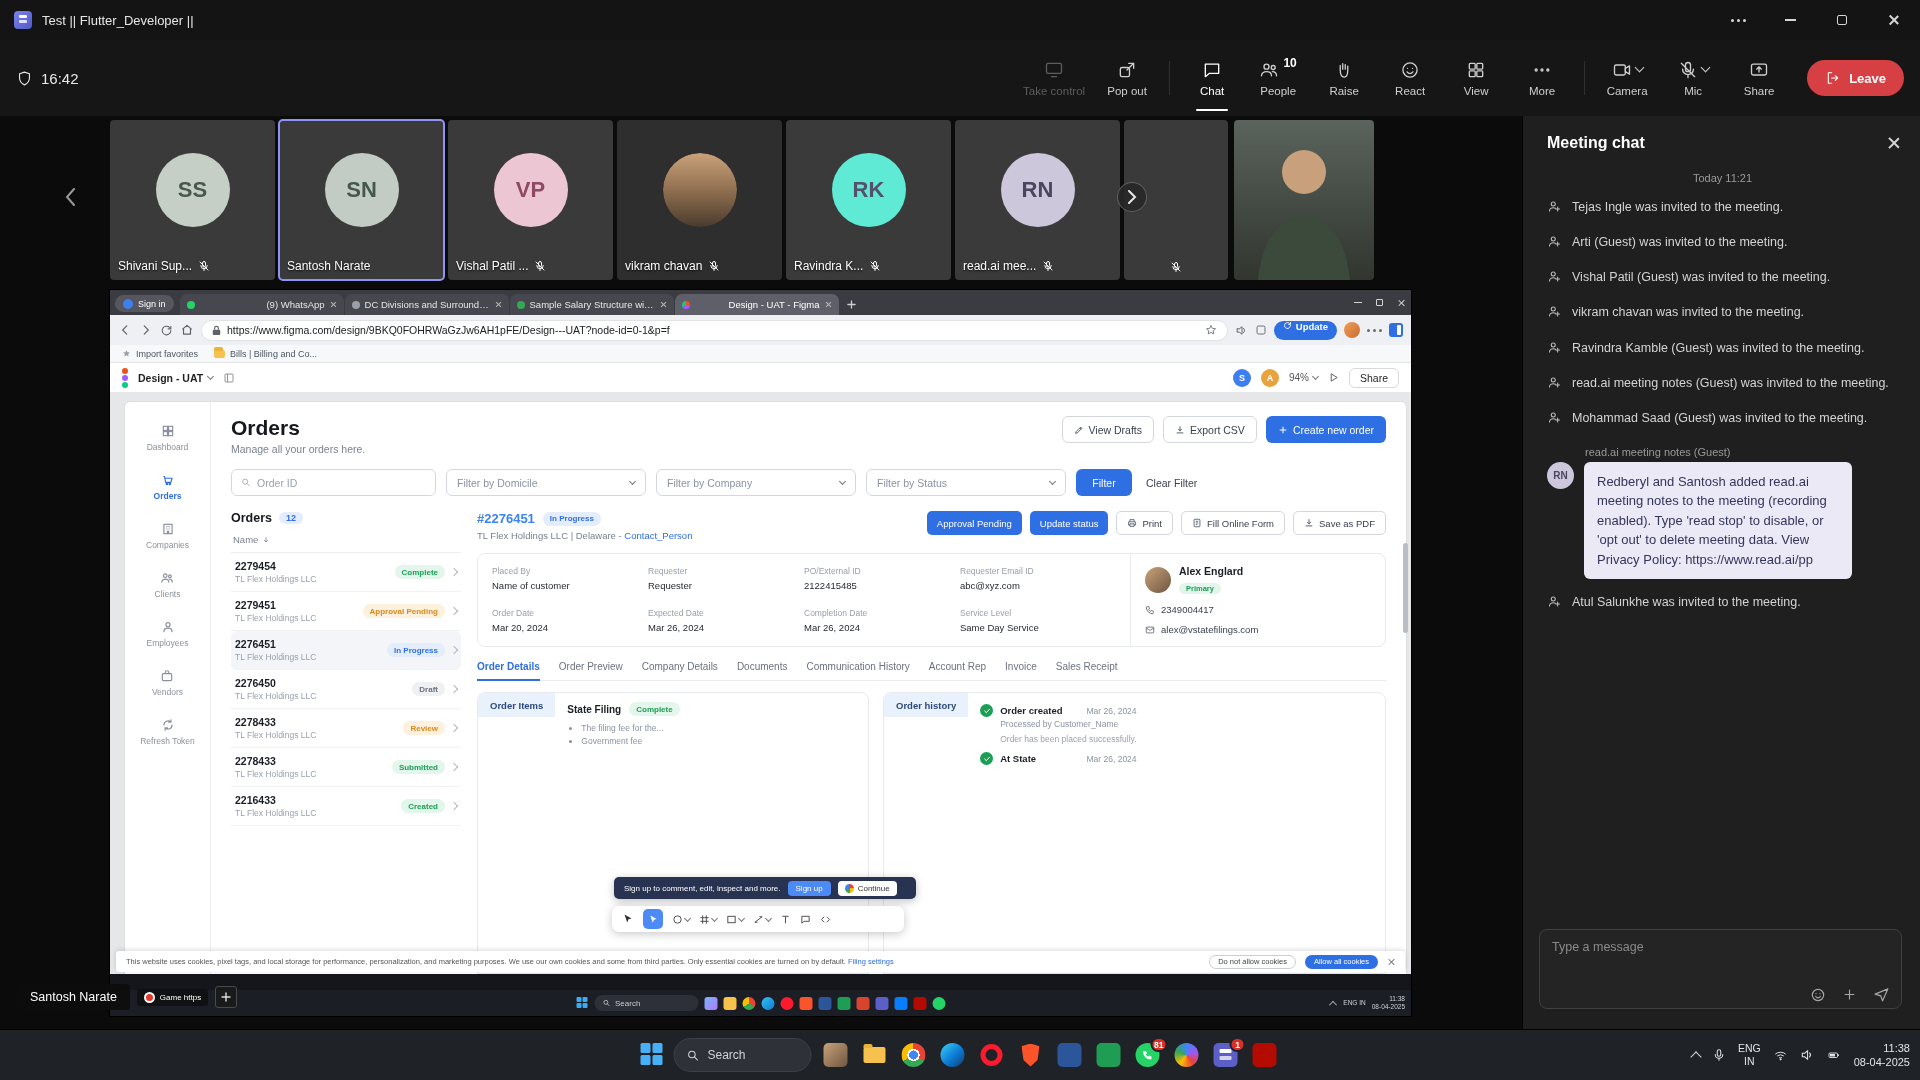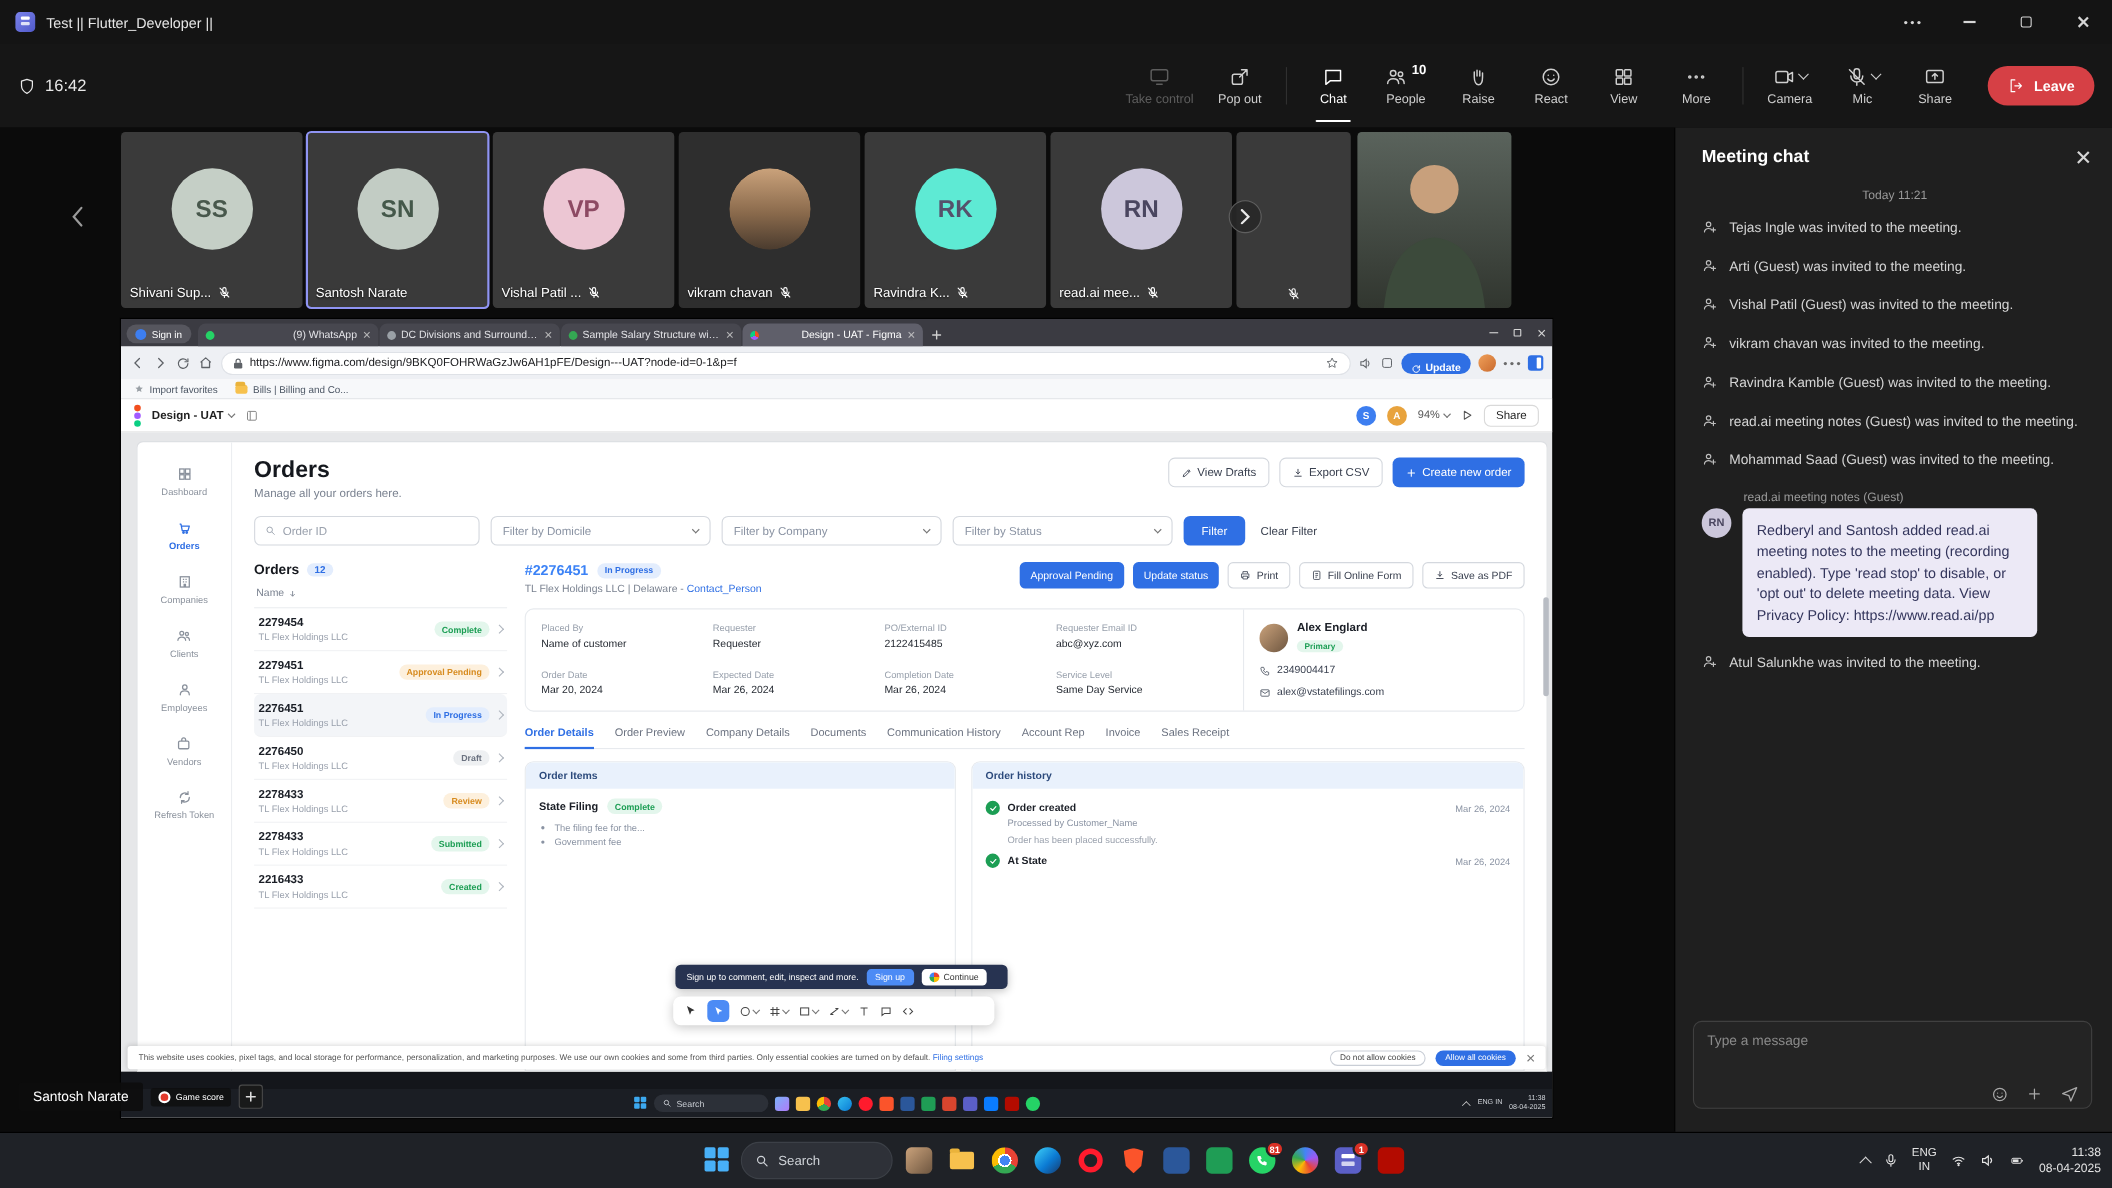--- a/index.html
+++ b/index.html
@@ -76,21 +76,21 @@
   .bwin-ctls { margin-left:auto; display:flex; align-items:center; height:100%; padding-right:6px; gap:14px; }
   .bwc { color:#d6d6d6; display:flex; align-items:center; justify-content:center; cursor:pointer; }
   .bwc .min-glyph { width:8px; height:1.2px; }
   .bwc .max-glyph { width:7px; height:7px; border-width:1.2px; border-radius:1px; }
   .bwc .x-glyph { width:8px; height:8px; } .bwc .x-glyph::before,.bwc .x-glyph::after { left:3.5px; width:1.2px; height:8px; }
 
   .bt-nav { height:30px; background:#eef0f4; display:flex; align-items:center; gap:7px; padding:0 8px; flex:none; }
   .nav-ic { color:#5f6368; display:flex; align-items:center; justify-content:center; cursor:pointer; }
   .url-pill { flex:1; height:21px; background:#fff; border:1px solid #dfe2e7; border-radius:11px; display:flex; align-items:center; gap:6px; padding:0 10px; min-width:0; cursor:text; }
   .url-text { font-size:10.5px; color:#202124; white-space:nowrap; overflow:hidden; text-overflow:ellipsis; }
-  .update-pill { height:19px; display:flex; align-items:flex-end; gap:4px; background:#2f6fe4; color:#fff; border-radius:10px; padding:0 9px; font-size:9.5px; font-weight:600; cursor:pointer; }
+  .update-pill { height:19px; display:flex; align-items:flex-start; gap:4px; background:#2f6fe4; color:#fff; border-radius:10px; padding:0 9px; font-size:9.5px; font-weight:600; cursor:pointer; }
   .brow-av { width:16px; height:16px; border-radius:50%; background:linear-gradient(135deg,#f0a05a,#c96a2e); cursor:pointer; }
   .side-ic { width:14px; height:14px; border-radius:3px; background:#2f6fe4; position:relative; cursor:pointer; }
   .side-ic::after { content:""; position:absolute; right:2px; top:2px; bottom:2px; width:4px; background:#fff; border-radius:1px; }
 
   .bt-fav { height:18px; background:#f7f8fa; border-bottom:1px solid #e2e4e8; display:flex; align-items:center; gap:16px; padding:0 12px; font-size:9px; color:#4b5563; flex:none; }
   .fav-item { display:flex; align-items:center; gap:5px; cursor:pointer; }
 
   
   .figma { flex:1; display:flex; flex-direction:column; background:#e6e7e9; position:relative; min-height:0; }
   .fg-top { height:30px; background:#fff; border-bottom:1px solid #e8e8e8; display:flex; align-items:center; padding:0 12px; gap:10px; flex:none; }
@@ -157,21 +157,21 @@
   .contact { width:255px; border-left:1px solid #e7eaee; padding:11px 14px; flex:none; }
   .c-top { display:flex; gap:8px; align-items:center; }
   .c-av { width:26px; height:26px; border-radius:50%; background:linear-gradient(135deg,#caa27b,#6e5640); flex:none; }
   .c-name { font-size:10.5px; font-weight:700; color:#1a1e26; }
   .c-badge { display:inline-block; background:#e3f6ec; color:#1c9e54; font-size:7.5px; font-weight:600; border-radius:7px; padding:1px 7px; margin-top:3px; }
   .c-line { display:flex; align-items:center; gap:6px; font-size:9.5px; color:#3a4150; margin-top:9px; }
   .det-tabs { display:flex; gap:19px; margin-top:14px; border-bottom:1px solid #e7eaee; }
   .dtab { font-size:10px; color:#6b7280; padding-bottom:7px; cursor:pointer; white-space:nowrap; }
   .dtab.active { color:#2f6fe4; font-weight:700; border-bottom:2px solid #2f6fe4; margin-bottom:-1px; }
   .cards-row { display:flex; gap:14px; margin-top:11px; flex:1; min-height:0; }
-  .dcard { border:1px solid #e7eaee; border-radius:8px 8px 0 0; overflow:hidden; display:flex; flex-direction:column; }
+  .dcard { border:1px solid #e7eaee; border-radius:8px 8px 0 0; overflow:hidden; display:flex; flex-direction:row; }
   .dcard.items { width:392px; flex:none; }
   .dcard.hist { flex:1; }
   .dcard-hd { height:24px; background:#e9f1fc; color:#2c4a7c; font-size:9.5px; font-weight:700; display:flex; align-items:center; padding:0 12px; flex:none; }
   .dcard-bd { padding:9px 12px; }
   .oi-row { display:flex; align-items:center; gap:8px; }
   .oi-name { font-size:10px; font-weight:700; color:#1a1e26; }
   .oi-bullets { margin:7px 0 0 14px; }
   .oi-bullets li { font-size:8.5px; color:#8a93a3; margin-top:3px; }
   .oh-entry { display:flex; align-items:center; gap:7px; margin-top:2px; }
   .ok-dot { width:13px; height:13px; border-radius:50%; background:#1c9e54; display:flex; align-items:center; justify-content:center; flex:none; }
@@ -1115,21 +1115,21 @@
             <div>08-04-2025</div>
           </span>
         </div>
       </div>
     </div>
 
     <div class="overlay-bl">
       <span class="presenter-pill">Santosh Narate</span>
       <span class="game-chip">
         <span class="game-dot"></span>
-        <span>Game score</span>
+        <span>Game https</span>
       </span>
       <span class="plus-box">
         <svg width="10" height="10" viewBox="0 0 10 10">
             <path d="M5 1v8M1 5h8" stroke="#ddd" stroke-width="1.4" stroke-linecap="round"></path>
           </svg>
       </span>
     </div>
   </div>
 
   <div class="chat">

